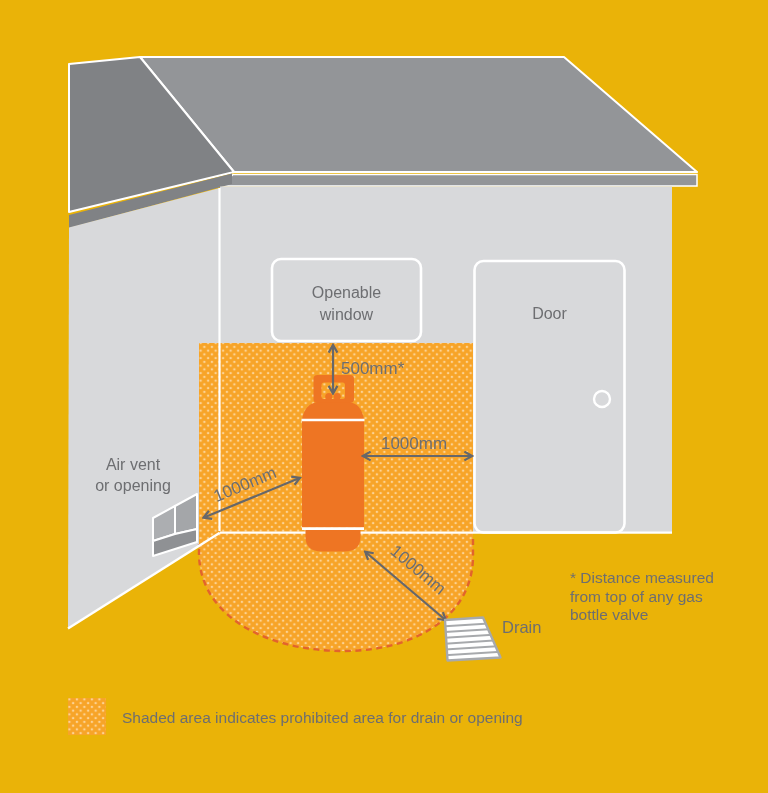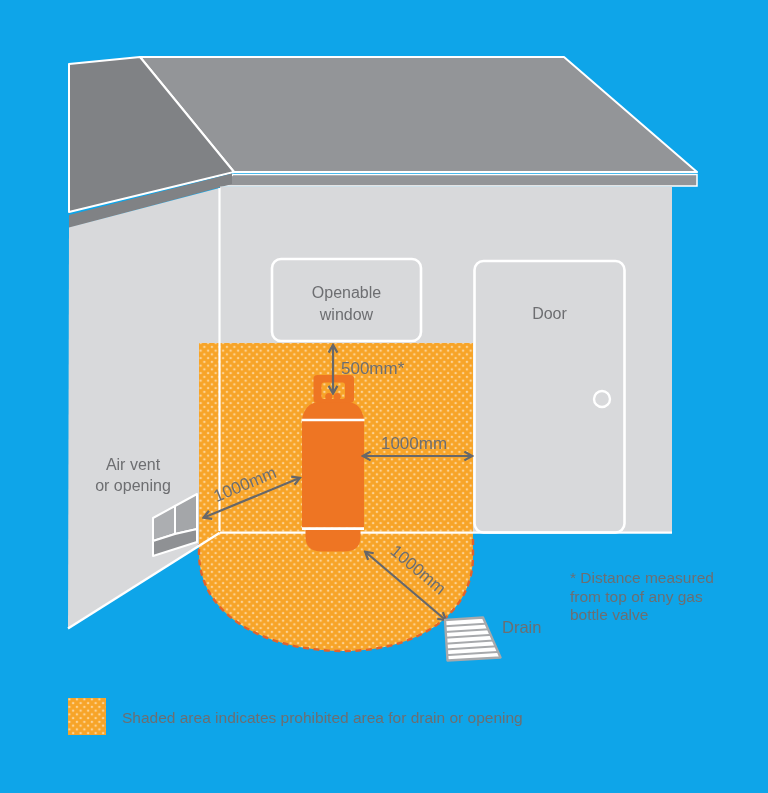--- a/index.html
+++ b/index.html
@@ -1,16 +1,16 @@
 <!DOCTYPE html>
 <html><head>
 <meta charset="utf-8">
 <style>
   html,body { margin:0; padding:0; background:#ffffff; }
-  .canvas { position:relative; width:768px; height:793px; background:#0ea5e9; overflow:hidden;
+  .canvas { position:relative; width:768px; height:793px; background:#eab308; overflow:hidden;
             font-family:"Liberation Sans","DejaVu Sans",sans-serif; }
   svg { position:absolute; inset:0; }
   .t  { font-family:"Liberation Sans","DejaVu Sans",sans-serif; fill:#6D6E71; }
   .t16 { font-size:16px; }
   .t17 { font-size:17px; }
   .t15 { font-size:15.5px; }
   .arrow { stroke:#66676A; stroke-width:2.2; fill:none; }
   .wline { stroke:#ffffff; fill:none; }
 </style>
 </head>

